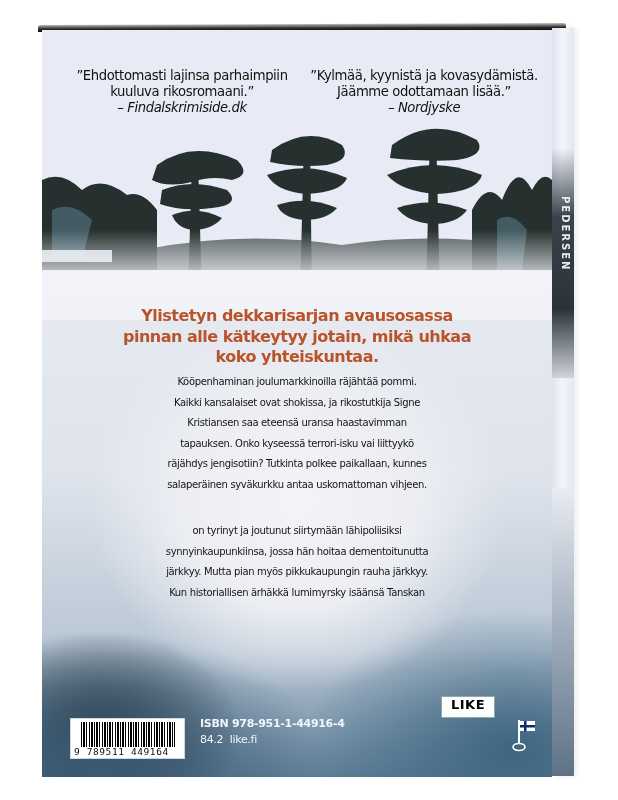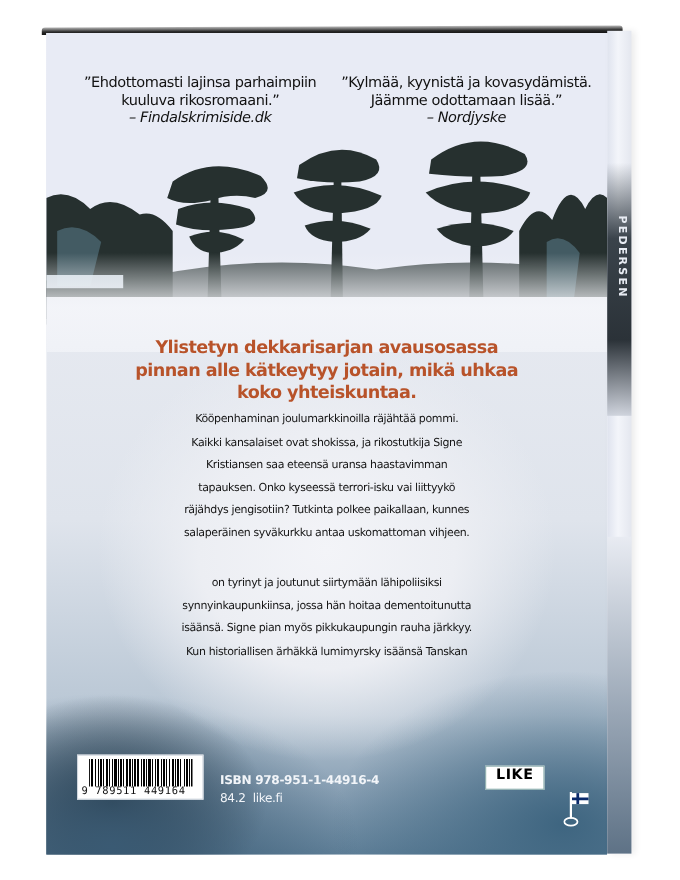--- a/index.html
+++ b/index.html
@@ -70,37 +70,37 @@
     font-size: 16px; line-height: 20.5px; letter-spacing: -0.5px; margin-top: 20px;
   }
   .para {
     position: absolute; left: 20px; width: 470px; text-align: center; color: #141414;
     font-family: "DejaVu Sans", sans-serif; font-size: 10px; line-height: 20.6px;
     letter-spacing: -0.35px;
   }
   .para1 { top: 342px; }
   .para2 { top: 491px; }
   .barcode {
-    position: absolute; left: 28px; top: 656px; width: 113px; height: 39px;
+    position: absolute; left: 28px; top: 688px; width: 113px; height: 39px;
     background: #ffffff; border: 1px solid #cfd6de;
   }
   .bars {
     position: absolute; left: 10px; top: 3px; width: 94px; height: 26px;
     background: repeating-linear-gradient(90deg,
       #000 0px, #000 1px, #fff 1px, #fff 2px, #000 2px, #000 4px, #fff 4px, #fff 5px,
       #000 5px, #000 6px, #fff 6px, #fff 8px, #000 8px, #000 9px, #fff 9px, #fff 10px,
       #000 10px, #000 12px, #fff 12px, #fff 13px);
   }
   .barcode-num {
     position: absolute; left: 3px; top: 28px; width: 108px; font-size: 9.5px;
     font-family: "DejaVu Sans Mono", monospace; color: #111; letter-spacing: 0.6px;
     background: #fff; line-height: 10px;
   }
   .isbn {
-    position: absolute; left: 158px; top: 672px; color: #f2f5f9;
+    position: absolute; left: 158px; top: 686px; color: #f2f5f9;
     font-family: "DejaVu Sans", sans-serif; font-size: 11px; line-height: 16px;
     font-weight: bold; letter-spacing: -0.3px;
   }
   .isbn .price { font-weight: normal; }
   .like-logo {
     position: absolute; left: 399px; top: 666px; width: 52px; height: 20px;
     background: #ffffff; border: 1px solid #8aa;
     display: flex; align-items: flex-start; justify-content: center;
   }
   .like-logo span {
@@ -174,21 +174,21 @@
     <div>Kaikki kansalaiset ovat shokissa, ja rikostutkija Signe</div>
     <div>Kristiansen saa eteensä uransa haastavimman</div>
     <div>tapauksen. Onko kyseessä terrori-isku vai liittyykö</div>
     <div>räjähdys jengisotiin? Tutkinta polkee paikallaan, kunnes</div>
     <div>salaperäinen syväkurkku antaa uskomattoman vihjeen.</div>
   </div>
 
   <div class="para para2">
     <div>on tyrinyt ja joutunut siirtymään lähipoliisiksi</div>
     <div>synnyinkaupunkiinsa, jossa hän hoitaa dementoitunutta</div>
-    <div>isäänsä. Signe pian myös pikkukaupungin rauha järkkyy.</div>
+    <div>järkkyy. Mutta pian myös pikkukaupungin rauha järkkyy.</div>
     <div>Kun historiallisen ärhäkkä lumimyrsky isäänsä Tanskan</div>
   </div>
 
   <div class="barcode">
     <div class="bars"></div>
     <div class="barcode-num">9 789511 449164</div>
   </div>
 
   <div class="isbn">
     <div>ISBN 978-951-1-44916-4</div>

